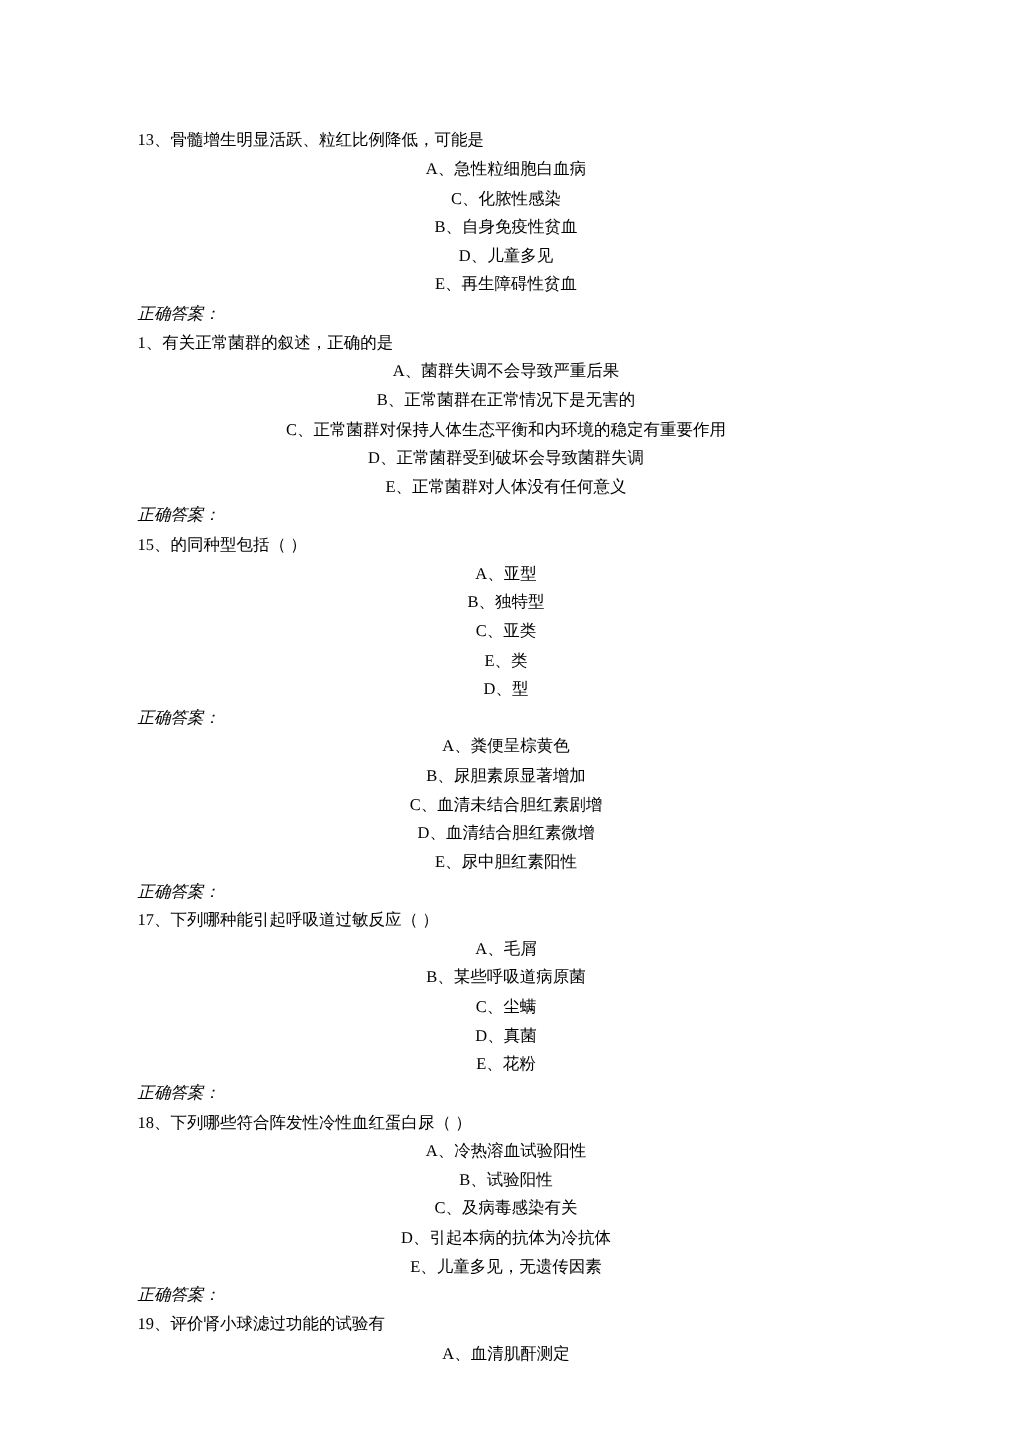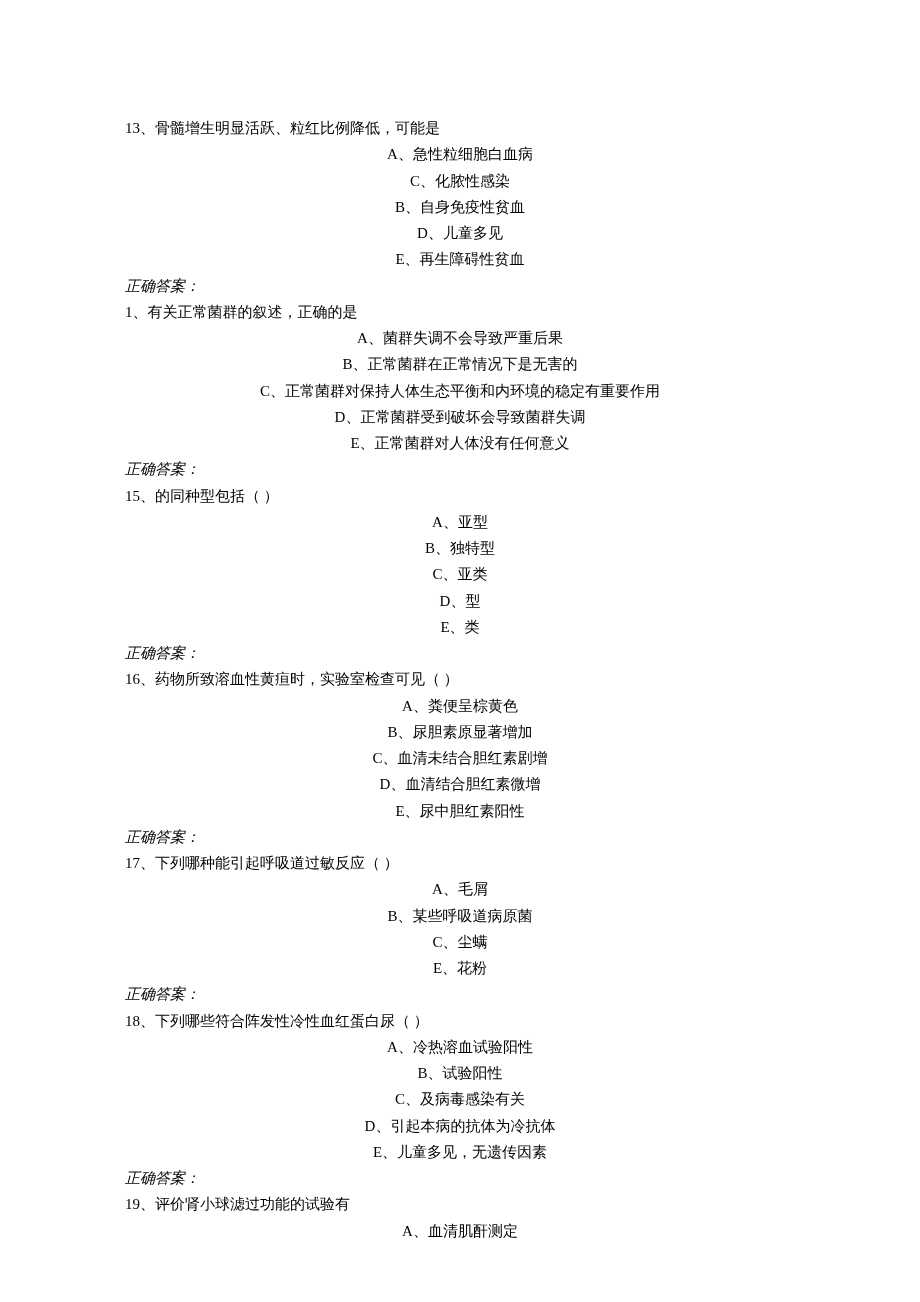--- a/index.html
+++ b/index.html
@@ -54,40 +54,40 @@
     <span class="option">D、正常菌群受到破坏会导致菌群失调</span>
     <span class="option">E、正常菌群对人体没有任何意义</span>
     <span class="answer-label">正确答案：</span>
   </div>
 
   <div class="question-block">
     <span class="question-text"><span>15、</span><span>的同种型包括（ ）</span></span>
     <span class="option">A、亚型</span>
     <span class="option">B、独特型</span>
     <span class="option">C、亚类</span>
+    <span class="option">E、类</span>
     <span class="option">D、型</span>
-    <span class="option">E、类</span>
     <span class="answer-label">正确答案：</span>
   </div>
 
   <div class="question-block">
-    <span class="question-text"><span>16、</span><span>药物所致溶血性黄疸时，实验室检查可见（ ）</span></span>
     <span class="option">A、粪便呈棕黄色</span>
     <span class="option">B、尿胆素原显著增加</span>
     <span class="option">C、血清未结合胆红素剧增</span>
     <span class="option">D、血清结合胆红素微增</span>
     <span class="option">E、尿中胆红素阳性</span>
     <span class="answer-label">正确答案：</span>
   </div>
 
   <div class="question-block">
     <span class="question-text"><span>17、</span><span>下列哪种能引起呼吸道过敏反应（ ）</span></span>
     <span class="option">A、毛屑</span>
     <span class="option">B、某些呼吸道病原菌</span>
     <span class="option">C、尘螨</span>
+    <span class="option">D、真菌</span>
     <span class="option">E、花粉</span>
     <span class="answer-label">正确答案：</span>
   </div>
 
   <div class="question-block">
     <span class="question-text"><span>18、</span><span>下列哪些符合阵发性冷性血红蛋白尿（ ）</span></span>
     <span class="option">A、冷热溶血试验阳性</span>
     <span class="option">B、试验阳性</span>
     <span class="option">C、及病毒感染有关</span>
     <span class="option">D、引起本病的抗体为冷抗体</span>

